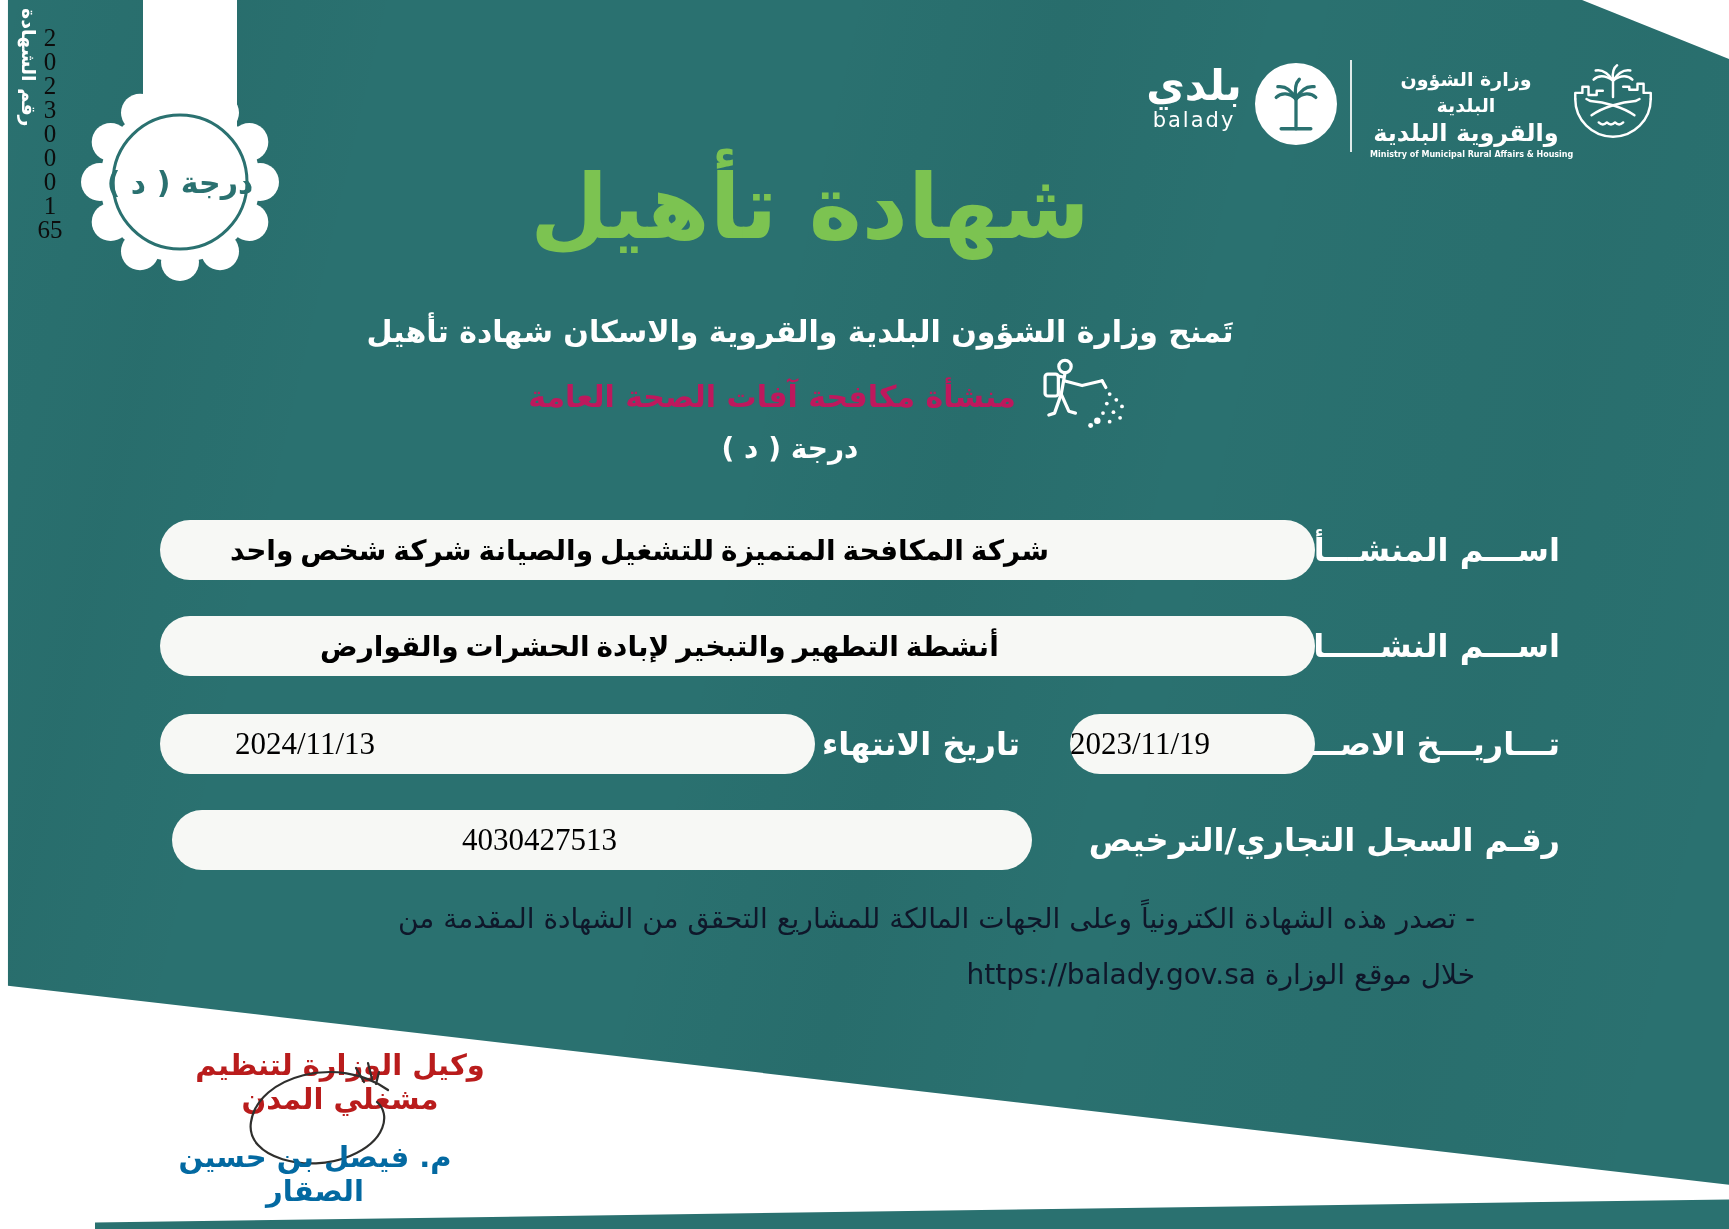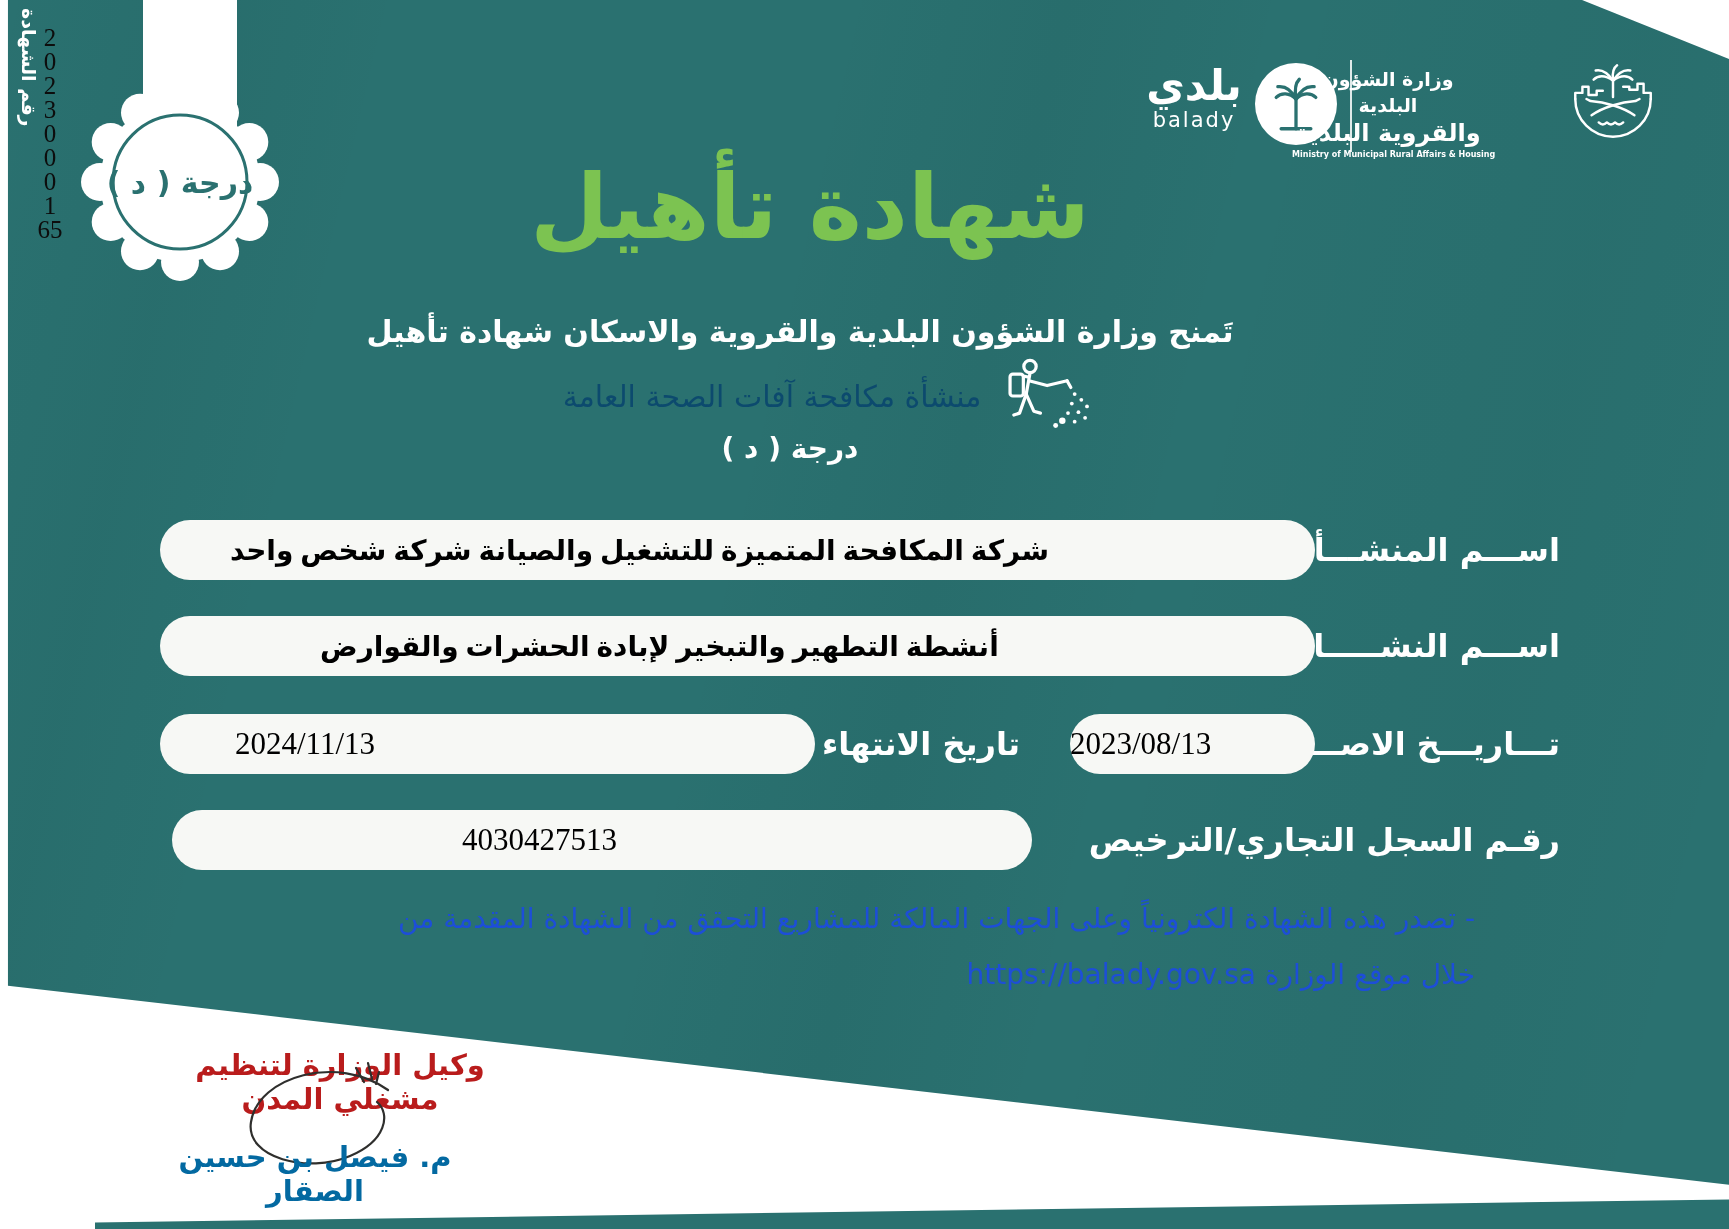--- a/index.html
+++ b/index.html
@@ -43,39 +43,39 @@
   }
   
   .balady-text{position:absolute;left:1138px;top:64px;width:112px;text-align:center;color:#fff;}
   .balady-ar{font-size:42px;font-weight:700;line-height:44px;}
   .balady-en{font-size:21px;font-weight:400;letter-spacing:2px;line-height:24px;}
   .balady-mark{
     position:absolute;left:1255px;top:63px;width:82px;height:82px;border-radius:50%;
     background:#ffffff;display:flex;align-items:center;justify-content:center;
   }
   .logo-divider{position:absolute;left:1350px;top:60px;width:2px;height:92px;background:rgba(255,255,255,.85);}
-  .ministry-text{position:absolute;left:1292px;top:66px;width:192px;text-align:center;color:#fff;}
+  .ministry-text{position:absolute;left:1370px;top:66px;width:192px;text-align:center;color:#fff;}
   .ministry-ar1{font-size:19px;font-weight:700;line-height:26px;}
   .ministry-ar2{font-size:24px;font-weight:700;line-height:30px;}
   .ministry-en{font-size:8px;font-weight:700;line-height:14px;white-space:nowrap;}
   .ministry-emblem{position:absolute;left:1562px;top:48px;width:102px;height:102px;}
   
   .title{
     position:absolute;left:0;top:152px;width:1620px;text-align:center;
     color:#7cc351;font-size:90px;font-weight:700;line-height:110px;
   }
   .subtitle{
     position:absolute;left:0;top:314px;width:1600px;text-align:center;
     color:#ffffff;font-size:30px;font-weight:600;
   }
   .facility-row{
     position:absolute;left:100px;top:356px;width:1460px;height:80px;
     display:flex;align-items:center;justify-content:center;gap:20px;direction:rtl;
   }
-  .facility-text{color:#0c4a6e;font-size:30px;font-weight:400;}
+  .facility-text{color:#be185d;font-size:30px;font-weight:700;}
   .pest-icon{width:96px;height:76px;}
   .grade-line{
     position:absolute;left:0;top:432px;width:1580px;text-align:center;
     color:#ffffff;font-size:28px;font-weight:700;
   }
   
   .pill{
     position:absolute;height:60px;border-radius:30px;background:#f7f8f5;
     display:flex;align-items:center;justify-content:flex-start;
   }
@@ -83,21 +83,21 @@
     font-family:"Liberation Serif","DejaVu Serif","DejaVu Sans",serif;
     color:#000;font-size:28px;font-weight:700;position:relative;white-space:nowrap;
   }
   .pill-value.num{font-size:31px;font-weight:400;}
   .row-label{
     position:absolute;color:#ffffff;font-size:32px;font-weight:600;
     height:60px;line-height:60px;text-align:right;white-space:nowrap;direction:rtl;
   }
   
   .note1,.note2{
-    position:absolute;right:254px;color:#1d4ed8;font-size:28px;font-weight:500;
+    position:absolute;right:254px;color:#0f172a;font-size:28px;font-weight:500;
     direction:rtl;white-space:nowrap;
   }
   .note1{top:902px;}
   .note2{top:958px;}
   .note-url{direction:ltr;unicode-bidi:embed;}
   
   .sig-title{position:absolute;left:140px;top:1048px;width:400px;text-align:center;
     color:#b91c1c;font-size:29px;font-weight:700;direction:rtl;}
   .sig-scribble{position:absolute;left:238px;top:1060px;width:175px;height:118px;}
   .sig-name{position:absolute;left:150px;top:1140px;width:330px;text-align:center;
@@ -222,21 +222,21 @@
     <span class="pill-value" style="left:70px;" dir="rtl">شركة المكافحة المتميزة للتشغيل والصيانة شركة شخص واحد</span>
   </div>
 
   <div class="row-label" style="right:169px;top:616px;">اســـم النشـــــاط</div>
   <div class="pill" style="left:160px;top:616px;width:1155px;">
     <span class="pill-value" style="left:160px;" dir="rtl">أنشطة التطهير والتبخير لإبادة الحشرات والقوارض</span>
   </div>
 
   <div class="row-label" style="right:169px;top:714px;">تـــاريـــخ الاصـــدار</div>
   <div class="pill" style="left:1070px;top:714px;width:245px;">
-    <span class="pill-value num" dir="ltr">2023/08/13</span>
+    <span class="pill-value num" dir="ltr">2023/11/19</span>
   </div>
   <div class="row-label" style="left:840px;top:714px;width:180px;text-align:center;">تاريخ الانتهاء</div>
   <div class="pill" style="left:160px;top:714px;width:655px;">
     <span class="pill-value num" style="left:75px;" dir="ltr">2024/11/13</span>
   </div>
 
   <div class="row-label" style="right:169px;top:810px;">رقـم السجل التجاري/الترخيص</div>
   <div class="pill" style="left:172px;top:810px;width:860px;">
     <span class="pill-value num" style="left:290px;" dir="ltr">4030427513</span>
   </div>

